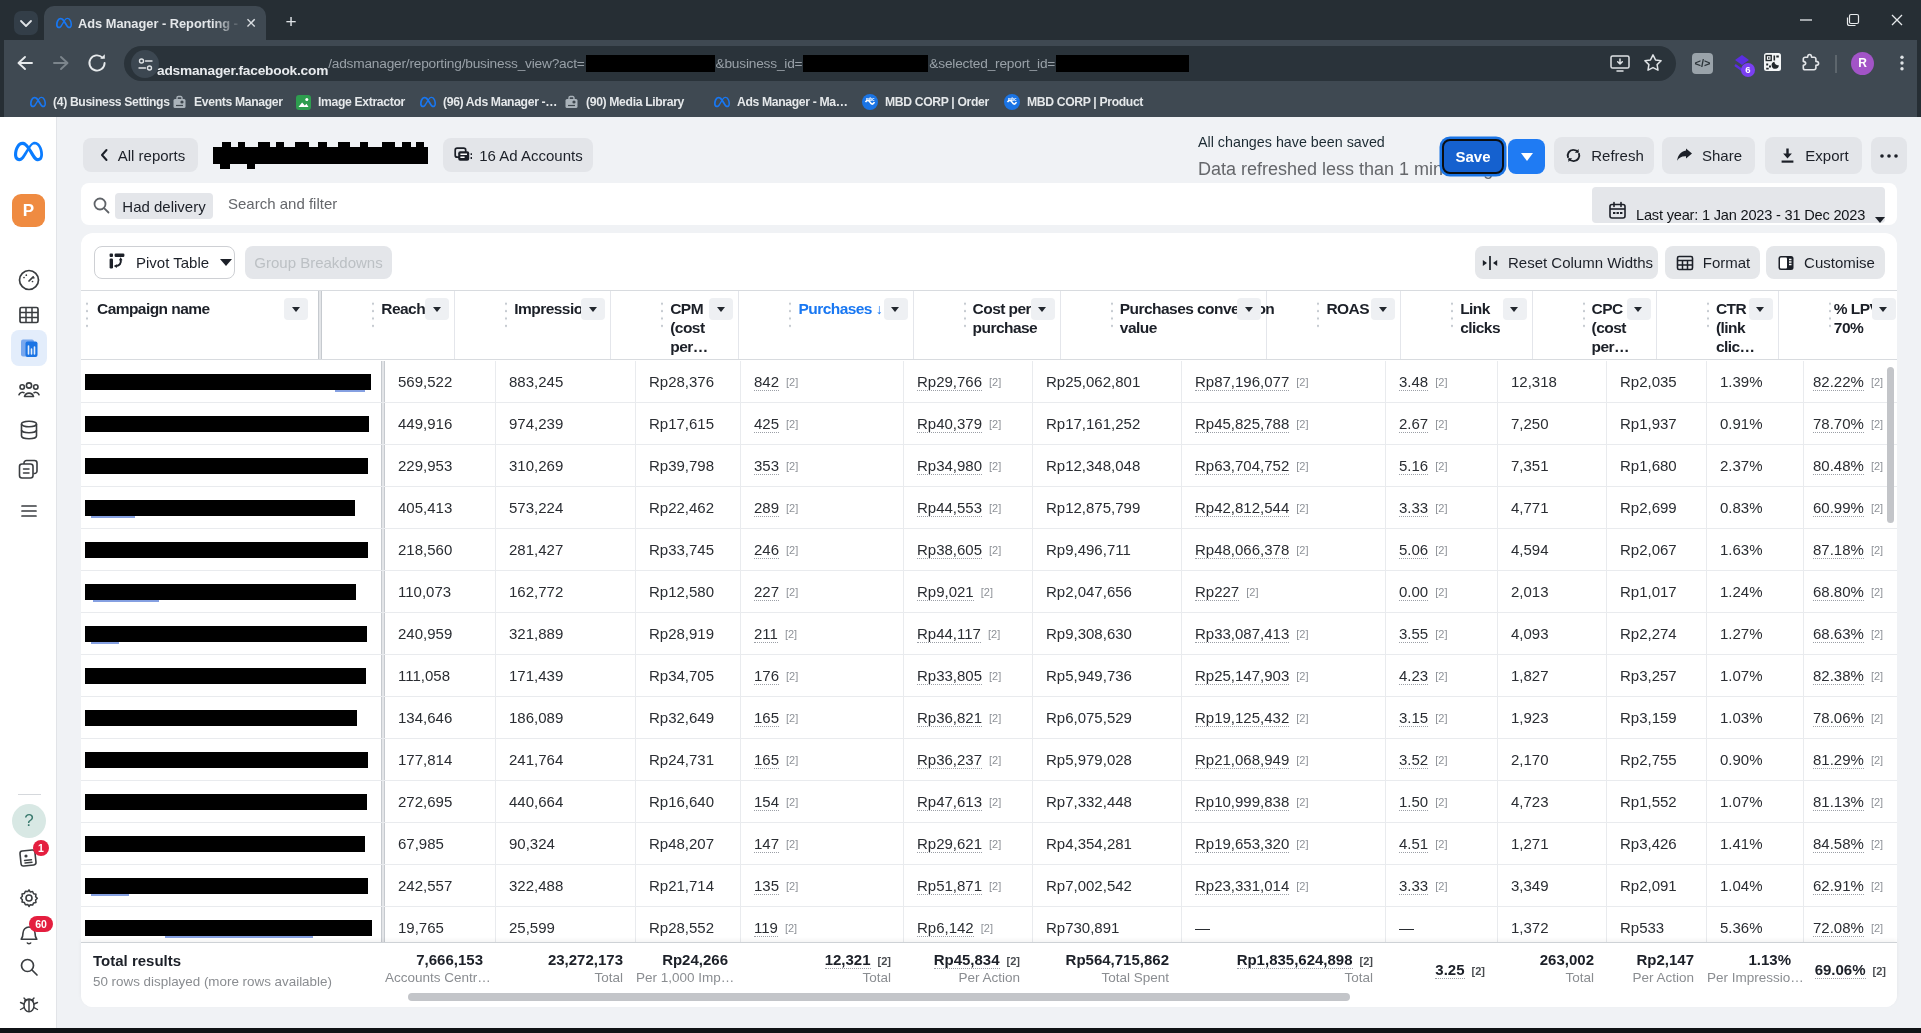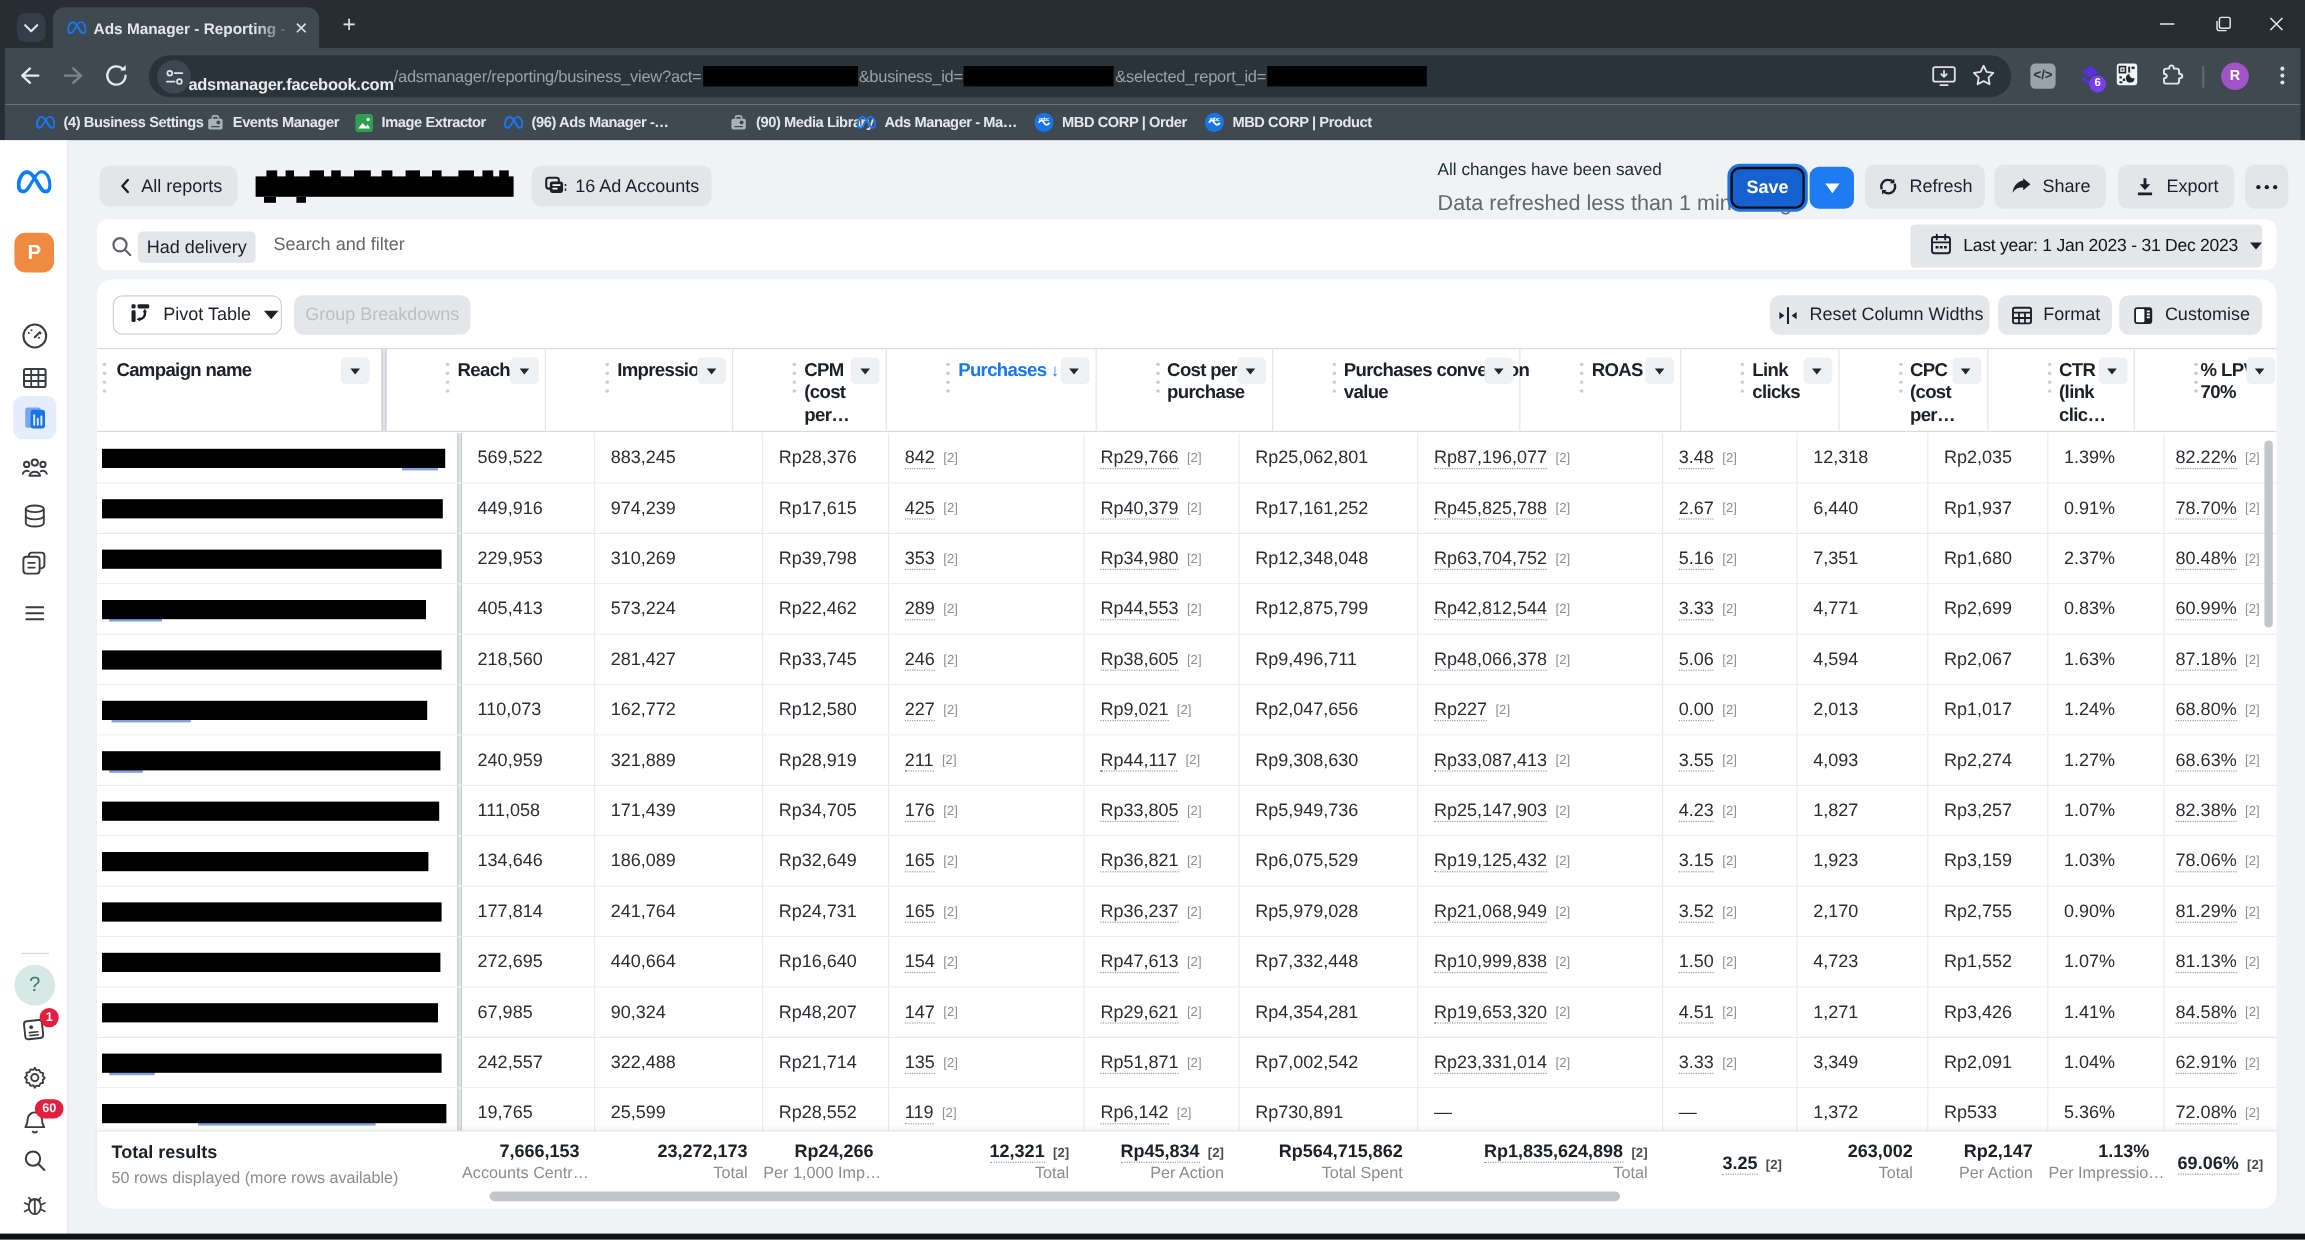--- a/index.html
+++ b/index.html
@@ -35,21 +35,21 @@
 .redactbar{position:absolute;background:#000;}
 #saved1{position:absolute;left:1198px;top:134px;font-size:14.3px;color:#1c2b33;}
 #saved2{position:absolute;left:1198px;top:159px;font-size:18px;color:#65676b;}
 #savemain{position:absolute;left:1442px;top:139px;width:62px;height:35px;background:#1561cf;border:2.5px solid #0b0e11;box-shadow:0 0 0 2.5px #1b74e4;border-radius:8px;color:#fff;font-size:15px;font-weight:bold;display:flex;align-items:center;justify-content:center;}
 #savedrop{position:absolute;left:1508px;top:139px;width:37px;height:35px;background:#1f7bf3;border-radius:8px;display:flex;align-items:center;justify-content:center;}
 
 #searchcard{position:absolute;left:81px;top:183px;width:1816px;height:42px;background:#fff;border-radius:8px;}
 #tablecard{position:absolute;left:81px;top:233px;width:1816px;height:774px;background:#fff;border-radius:12px;}
 #hadchip{position:absolute;left:115px;top:193px;width:98px;height:26px;background:#e4e6ea;border-radius:4px;display:flex;align-items:center;justify-content:center;font-size:15px;color:#1c2028;}
 #sfph{position:absolute;left:228px;top:195px;font-size:15px;color:#65676b;}
-#datechip{position:absolute;left:1592px;top:187px;width:293px;height:36px;background:#e4e6ea;border-radius:4px;display:flex;align-items:center;font-size:14.6px;color:#111418;white-space:nowrap;letter-spacing:-0.2px;}
+#datechip{position:absolute;left:1592px;top:187px;width:293px;height:36px;background:#e4e6ea;border-radius:4px;display:flex;align-items:flex-end;font-size:14.6px;color:#111418;white-space:nowrap;letter-spacing:-0.2px;}
 
 #pivotbtn{position:absolute;left:94px;top:246px;width:141px;height:33px;background:#fff;border:1px solid #ced0d4;border-radius:8px;display:flex;align-items:center;font-size:15px;color:#1c2028;white-space:nowrap;}
 #groupbtn{position:absolute;left:245px;top:246px;width:147px;height:33px;background:#e4e6ea;border-radius:8px;display:flex;align-items:center;justify-content:center;font-size:15px;color:#bcc0c4;}
 
 .tri{width:0;height:0;border-left:5px solid transparent;border-right:5px solid transparent;border-top:6px solid #1c2028;display:inline-block;}
 .triw{width:0;height:0;border-left:6.5px solid transparent;border-right:6.5px solid transparent;border-top:8px solid #fff;display:inline-block;}
 
 #tbl{position:absolute;left:81px;top:290px;width:1816px;height:652px;overflow:hidden;}
 #thead{position:absolute;left:0;top:0;width:1818px;height:70px;border-top:1px solid #d8dbdf;border-bottom:1px solid #d8dbdf;display:flex;}
 .hcell{position:relative;border-right:1px solid #e4e6eb;height:68px;margin-left:45px;}
@@ -193,21 +193,21 @@
       <path d="M2.5 12l3.6-4.6 2.7 3 1.7-1.7 2 3.3z" fill="#fff"></path>
     </svg>
     <span>Image Extractor</span>
   </div>
 <div class="bm" style="left:420px">
     <svg width="16" height="16" viewBox="0 0 24 24">
       <path fill="#1877f2" d="M6.915 4.03c-1.968 0-3.683 1.28-4.871 3.113C.704 9.208 0 11.883 0 14.449c0 .706.07 1.369.21 1.973a6.624 6.624 0 0 0 .265.86 5.297 5.297 0 0 0 .371.761c.696 1.159 1.818 1.927 3.593 1.927 1.497 0 2.633-.671 3.965-2.444.76-1.012 1.144-1.626 2.663-4.32l.756-1.339.186-.325c.061.1.121.196.183.3l2.152 3.595c.724 1.21 1.665 2.556 2.47 3.314 1.046.987 1.992 1.22 3.06 1.22 1.075 0 1.876-.355 2.455-.843a3.743 3.743 0 0 0 .81-.973c.542-.939.861-2.127.861-3.745 0-2.72-.681-5.357-2.084-7.45-1.282-1.912-2.957-2.93-4.716-2.93-1.047 0-2.088.467-3.053 1.308-.652.57-1.257 1.29-1.82 2.05-.69-.875-1.335-1.547-1.958-2.056-1.182-.966-2.315-1.303-3.454-1.303zm10.16 2.053c1.147 0 2.188.758 2.992 1.999 1.132 1.748 1.647 4.195 1.647 6.4 0 1.548-.368 2.9-1.839 2.9-.58 0-1.027-.23-1.664-1.004-.496-.601-1.343-1.878-2.832-4.358l-.617-1.028a44.908 44.908 0 0 0-1.255-1.98c.07-.109.141-.224.211-.327 1.12-1.667 2.118-2.602 3.358-2.602zm-10.201.553c1.265 0 2.058.791 2.675 1.446.307.327.737.871 1.234 1.579l-1.02 1.566c-.757 1.163-1.882 3.017-2.837 4.338-1.191 1.649-1.81 1.817-2.486 1.817-.524 0-1.038-.237-1.383-.794-.263-.426-.464-1.13-.464-2.046 0-2.221.63-4.535 1.66-6.088.454-.687.964-1.226 1.553-1.574a3.14 3.14 0 0 1 1.068-.244z"></path>
     </svg>
     <span>(96) Ads Manager -…</span>
   </div>
-<div class="bm" style="left:608px">
+<div class="bm" style="left:564px">
     <svg width="15" height="15" viewBox="0 0 15 15" fill="none">
       <rect x="1.5" y="4" width="12" height="9" rx="1.5" fill="#aab3ba"></rect>
       <path d="M5 4V2.8A1.3 1.3 0 0 1 6.3 1.5h2.4A1.3 1.3 0 0 1 10 2.8V4" stroke="#aab3ba" stroke-width="1.4" fill="none"></path>
       <circle cx="10" cy="7" r="1.6" fill="#3e474e"></circle>
       <path d="M4 10.5h7" stroke="#3e474e" stroke-width="1.2"></path>
     </svg>
     <span>(90) Media Library</span>
   </div>
 <div class="bm" style="left:714px">
     <svg width="16" height="16" viewBox="0 0 24 24">
@@ -560,21 +560,21 @@
         </div>
         <div class="cell" style="width:149px">Rp17,161,252</div>
         <div class="cell" style="width:204px">
           <span class="du">Rp45,825,788</span>
           <span class="fn">[2]</span>
         </div>
         <div class="cell" style="width:112px">
           <span class="du">2.67</span>
           <span class="fn">[2]</span>
         </div>
-        <div class="cell" style="width:109px">6,440</div>
+        <div class="cell" style="width:109px">7,250</div>
         <div class="cell" style="width:100px">Rp1,937</div>
         <div class="cell" style="width:97px">0.91%</div>
         <div class="cell last" style="width:95px">
           <span class="du">78.70%</span>
           <span class="fn">[2]</span>
         </div>
       </div>
 <div class="trow">
         <div class="campcell">
           <span class="redact" style="width:283px"></span>

